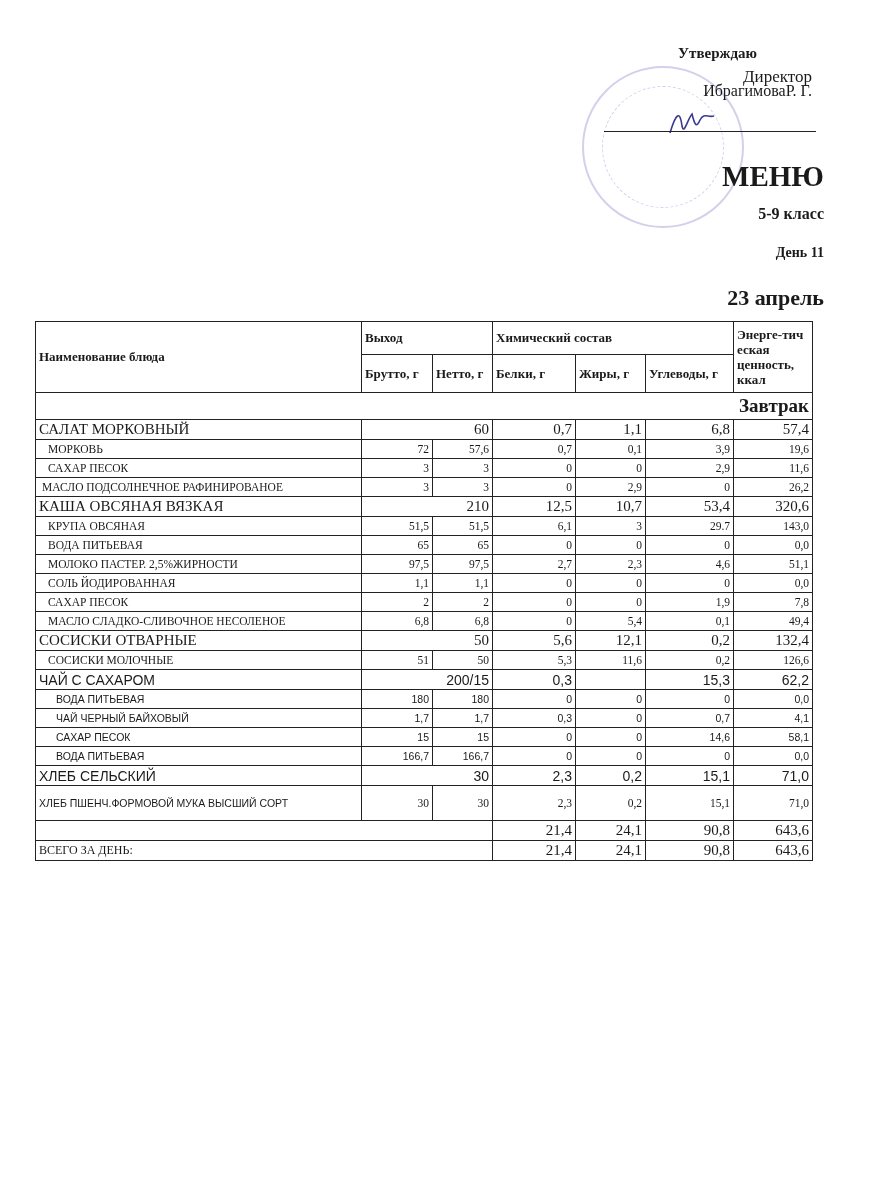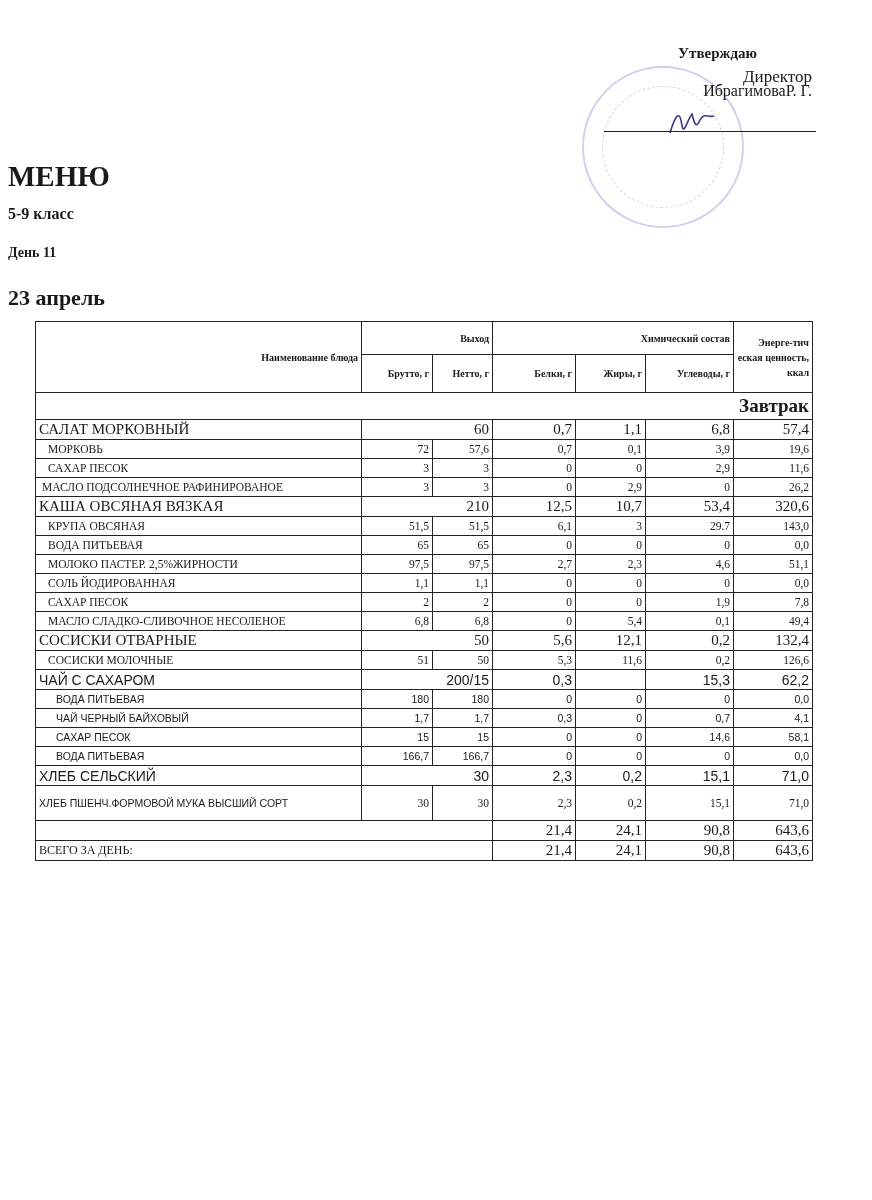--- a/index.html
+++ b/index.html
@@ -7,28 +7,28 @@
   .approve { position:absolute; right:60px; top:45px; text-align:right; width:260px; }
   .approve .a1 { font-weight:bold; font-size:15px; position:absolute; right:55px; top:0; white-space:nowrap; }
   .approve .a2 { font-size:17px; position:absolute; right:0; top:22px; white-space:nowrap; }
   .approve .a3 { font-size:16px; position:absolute; right:0; top:37px; white-space:nowrap; }
   .sigline { position:absolute; left:604px; top:131px; width:212px; border-top:1.5px solid #222; }
   .stamp { position:absolute; left:582px; top:66px; width:162px; height:162px; border-radius:50%;
            border:2px solid rgba(130,120,200,0.35); box-sizing:border-box; }
   .stamp::after { content:""; position:absolute; left:18px; top:18px; right:18px; bottom:18px; border-radius:50%;
            border:1.5px dashed rgba(130,120,200,0.35); }
   .sign { position:absolute; left:668px; top:108px; width:50px; height:30px; }
-  .title { position:absolute; left:8px; width:824px; text-align:left; font-weight:bold; }
+  .title { position:absolute; left:0; width:824px; text-align:right; font-weight:bold; }
   .t1 { top:160px; font-size:29px; }
   .t2 { top:205px; font-size:16px; }
   .t3 { top:245px; font-size:14px; }
   .t4 { top:285px; font-size:22px; }
   table.menu { position:absolute; left:35px; top:321px; width:777px; border-collapse:collapse; table-layout:fixed; }
   table.menu td, table.menu th { border:1px solid #222; padding:0 3px; overflow:hidden; white-space:nowrap; }
-  th { font-weight:bold; font-size:10px; text-align:right; }
+  th { font-weight:bold; font-size:13px; text-align:left; }
   .hdr-name { height:60px; }
   .meal td { font-weight:bold; font-size:19px; text-align:right; height:26px; }
   .dish td { font-size:15px; height:19px; }
   .dish td.nm { font-size:15px; }
   .ing td { font-size:11.5px; height:18px; }
   .ing td.nm { padding-left:12px; }
   .ing.sans td { font-family:"Liberation Sans", sans-serif; font-size:10.5px; }
   .dish.sans td { font-family:Liberation Sans, sans-serif; font-size:14px; }
   td.num { text-align:right; }
   .ing.tall td { height:34px; }

